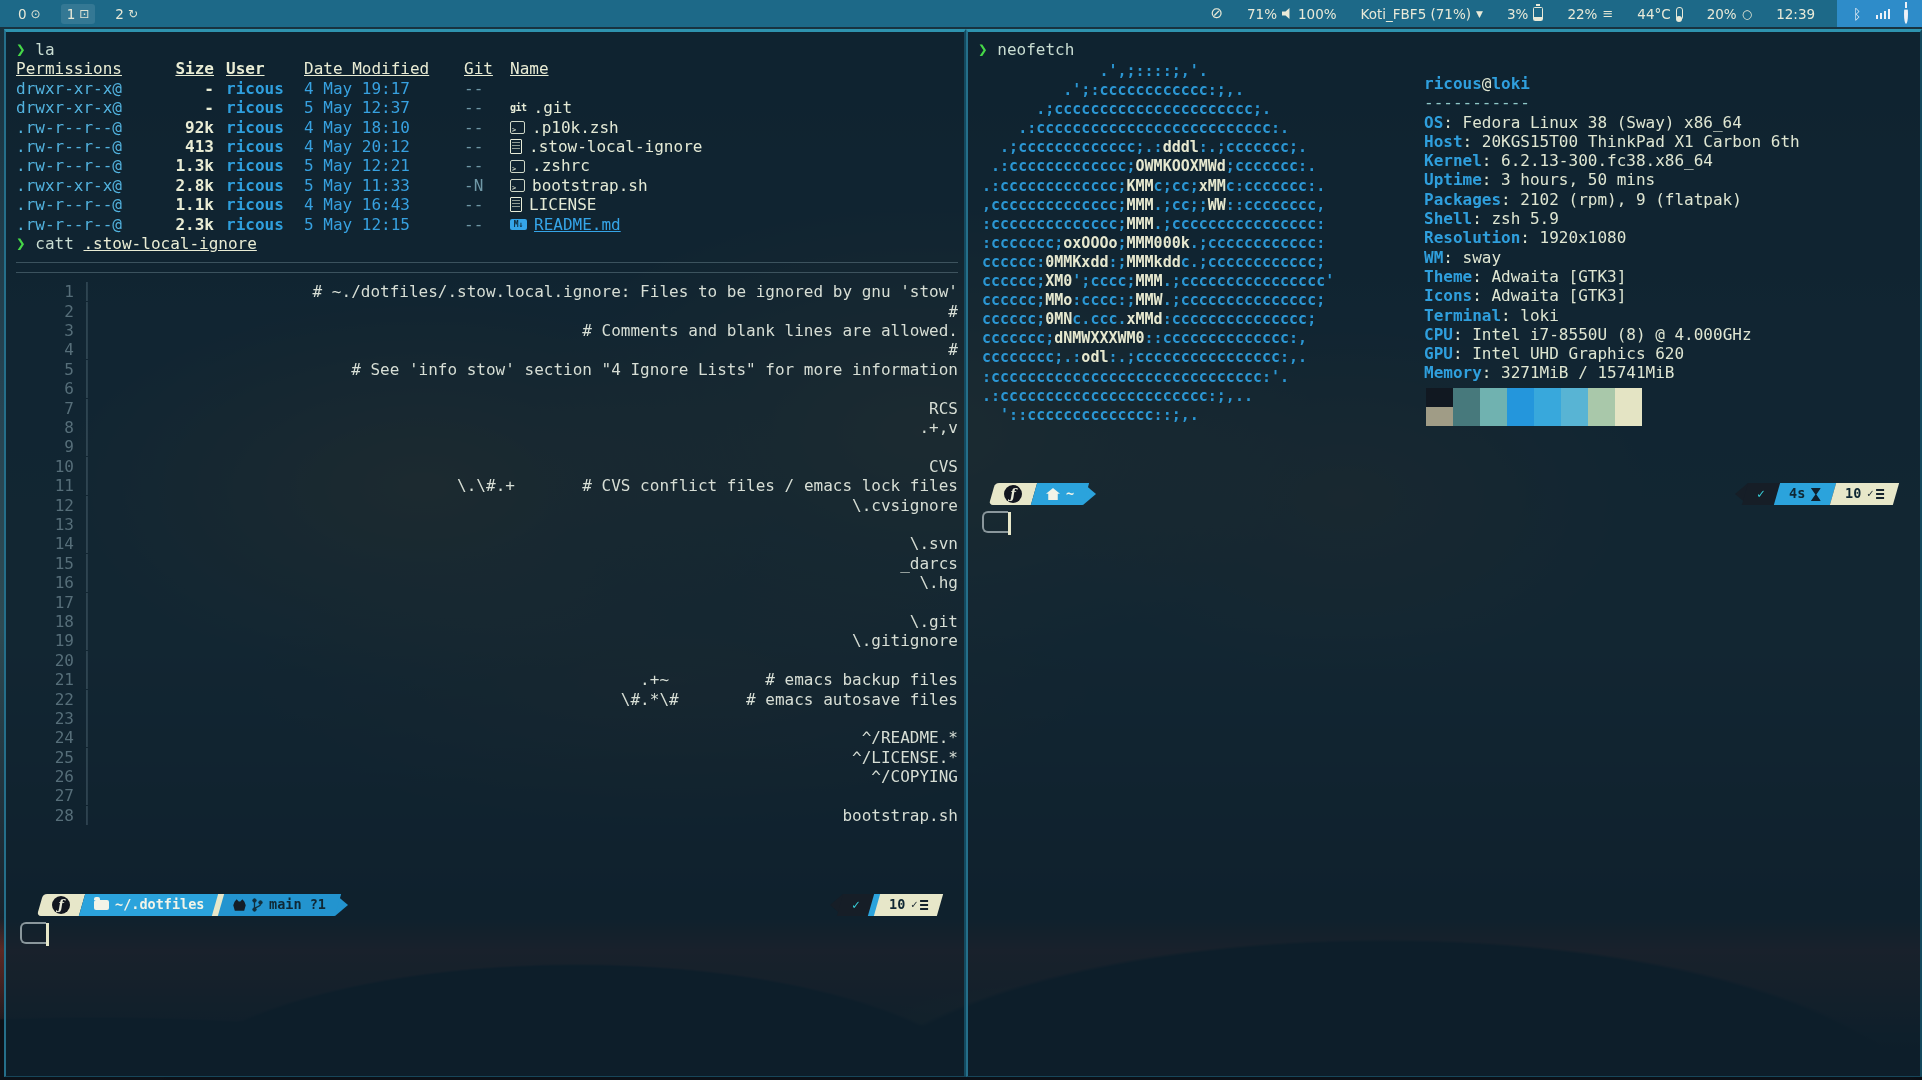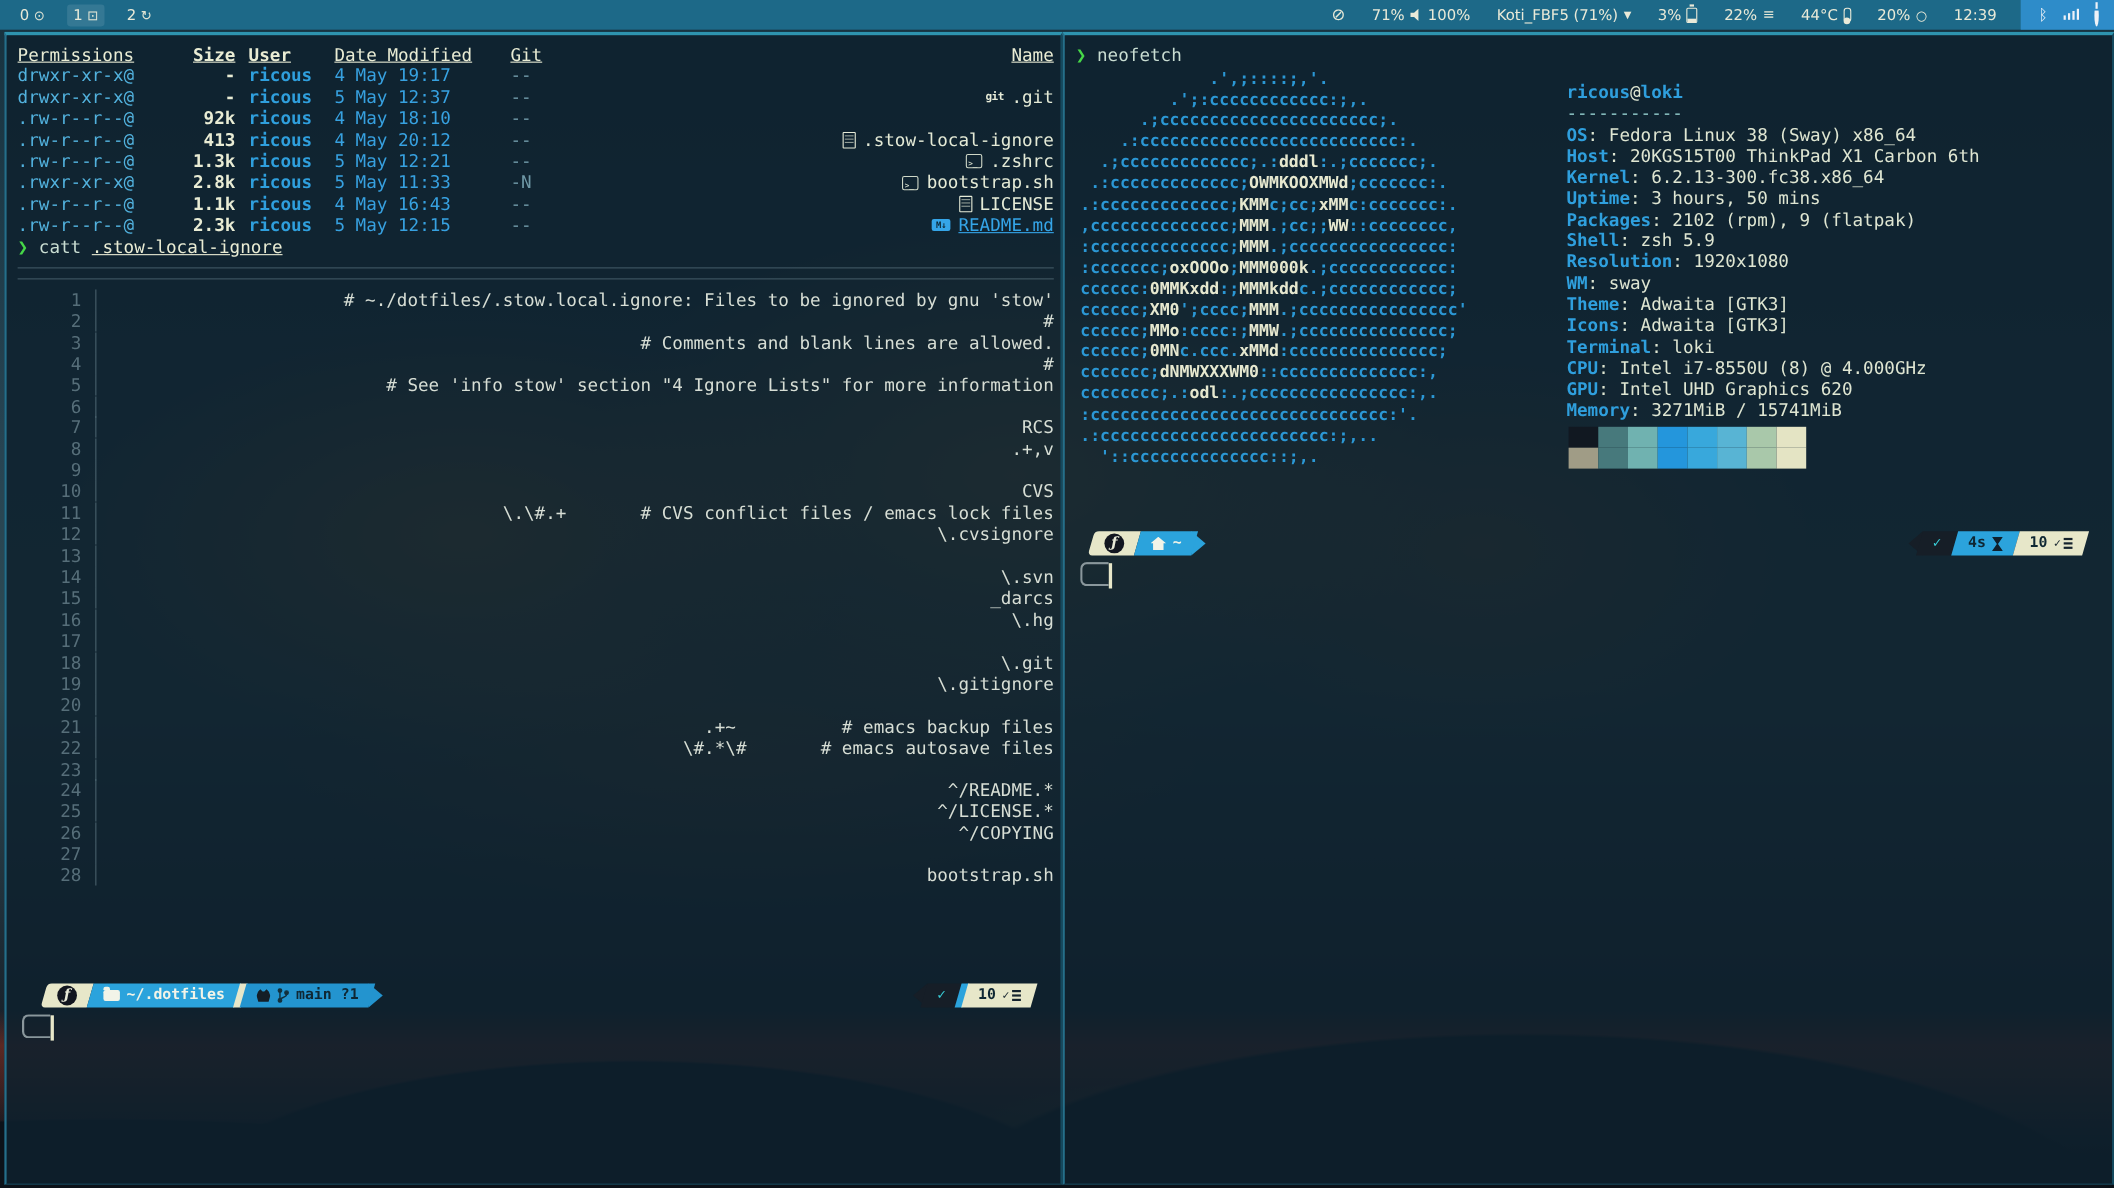--- a/index.html
+++ b/index.html
@@ -66,21 +66,21 @@
 
   
   .lgrid{display:grid;grid-template-columns:140px 46px 66px 148px 34px 1fr;column-gap:12px;height:19.4px;align-items:center;white-space:pre;}
   .lgrid .c-size{text-align:right;}
   .lhead span{color:#e9ecd4;text-decoration:underline;}
   .c-perms{color:#52b2de;}
   .c-size{color:#e9ecd4;font-weight:bold;}
   .c-user{color:#2f9fdd;font-weight:bold;}
   .c-date{color:#37a1e0;}
   .c-git{color:#6f98a6;}
-  .c-name{color:#e4ead6;display:flex;align-items:center;gap:7px;justify-content:flex-end;}
+  .c-name{color:#e4ead6;display:flex;align-items:center;gap:7px;}
   .c-name.link .fname{color:#35a5e8;text-decoration:underline;}
 
   
   .i-folder{width:15px;height:10px;border:1.5px solid #e7ecd8;border-radius:2px;position:relative;margin-top:3px;flex:none;}
   .i-folder::before{content:'';position:absolute;top:-4px;left:-1.5px;width:6px;height:2px;border:1.5px solid #e7ecd8;border-bottom:none;border-radius:2px 2px 0 0;}
   .i-gittext{font-size:10px;font-weight:bold;color:#e7ecd8;letter-spacing:-.5px;flex:none;}
   .i-shell{width:13px;height:11px;border:1.5px solid #cfd8c8;border-radius:2px;position:relative;flex:none;}
   .i-shell::before{content:'>_';position:absolute;left:1px;top:-1px;font-size:7px;font-weight:bold;color:#cfd8c8;}
   .i-file{width:10px;height:13px;border:1.5px solid #e7ecd8;border-radius:1px;position:relative;flex:none;}
   .i-file::before{content:'';position:absolute;top:2px;left:1px;right:1px;height:1px;background:#e7ecd8;box-shadow:0 3px 0 #e7ecd8,0 6px 0 #e7ecd8;opacity:.6;}
@@ -199,25 +199,26 @@
             <i></i>
             <i></i>
             <i></i>
           </span></div>
         <div><span class="i-power"></span></div>
       </div>
   </div>
 
   <div class="term" id="term-left">
     <div class="tc">
+      <div class="line"><span class="psym">❯</span><span> </span><span class="cmd">la</span></div>
       <div class="lgrid lhead" id="listing-head"><div class="c-perms"><span>Permissions</span></div><div class="c-size"><span>Size</span></div><div class="c-user"><span>User</span></div><div class="c-date"><span>Date Modified</span></div><div class="c-git"><span>Git</span></div><div class="c-name"><span>Name</span></div></div>
       <div id="listing-rows">
           <div class="lgrid"><div class="c-perms">drwxr-xr-x@</div><div class="c-size">-</div><div class="c-user">ricous</div><div class="c-date">4 May 19:17</div><div class="c-git">--</div></div>
           <div class="lgrid"><div class="c-perms">drwxr-xr-x@</div><div class="c-size">-</div><div class="c-user">ricous</div><div class="c-date">5 May 12:37</div><div class="c-git">--</div><div class="c-name"><span class="i-gittext">git</span><span class="fname">.git</span></div></div>
-          <div class="lgrid"><div class="c-perms">.rw-r--r--@</div><div class="c-size">92k</div><div class="c-user">ricous</div><div class="c-date">4 May 18:10</div><div class="c-git">--</div></div>
+          <div class="lgrid"><div class="c-perms">.rw-r--r--@</div><div class="c-size">92k</div><div class="c-user">ricous</div><div class="c-date">4 May 18:10</div><div class="c-git">--</div><div class="c-name"><span class="i-shell"></span><span class="fname">.p10k.zsh</span></div></div>
           <div class="lgrid"><div class="c-perms">.rw-r--r--@</div><div class="c-size">413</div><div class="c-user">ricous</div><div class="c-date">4 May 20:12</div><div class="c-git">--</div><div class="c-name"><span class="i-file"></span><span class="fname">.stow-local-ignore</span></div></div>
           <div class="lgrid"><div class="c-perms">.rw-r--r--@</div><div class="c-size">1.3k</div><div class="c-user">ricous</div><div class="c-date">5 May 12:21</div><div class="c-git">--</div><div class="c-name"><span class="i-shell"></span><span class="fname">.zshrc</span></div></div>
           <div class="lgrid"><div class="c-perms">.rwxr-xr-x@</div><div class="c-size">2.8k</div><div class="c-user">ricous</div><div class="c-date">5 May 11:33</div><div class="c-git">-N</div><div class="c-name"><span class="i-shell"></span><span class="fname">bootstrap.sh</span></div></div>
           <div class="lgrid"><div class="c-perms">.rw-r--r--@</div><div class="c-size">1.1k</div><div class="c-user">ricous</div><div class="c-date">4 May 16:43</div><div class="c-git">--</div><div class="c-name"><span class="i-file"></span><span class="fname">LICENSE</span></div></div>
           <div class="lgrid"><div class="c-perms">.rw-r--r--@</div><div class="c-size">2.3k</div><div class="c-user">ricous</div><div class="c-date">5 May 12:15</div><div class="c-git">--</div><div class="c-name link"><span class="i-md">M↓</span><span class="fname">README.md</span></div></div>
         </div>
       <div class="line"><span class="psym">❯</span><span> </span><span class="cmd">catt</span><span> </span><span class="arg-u">.stow-local-ignore</span></div>
       <div class="rule"></div>
       <div class="rule"></div>
       <div id="catt-lines">

